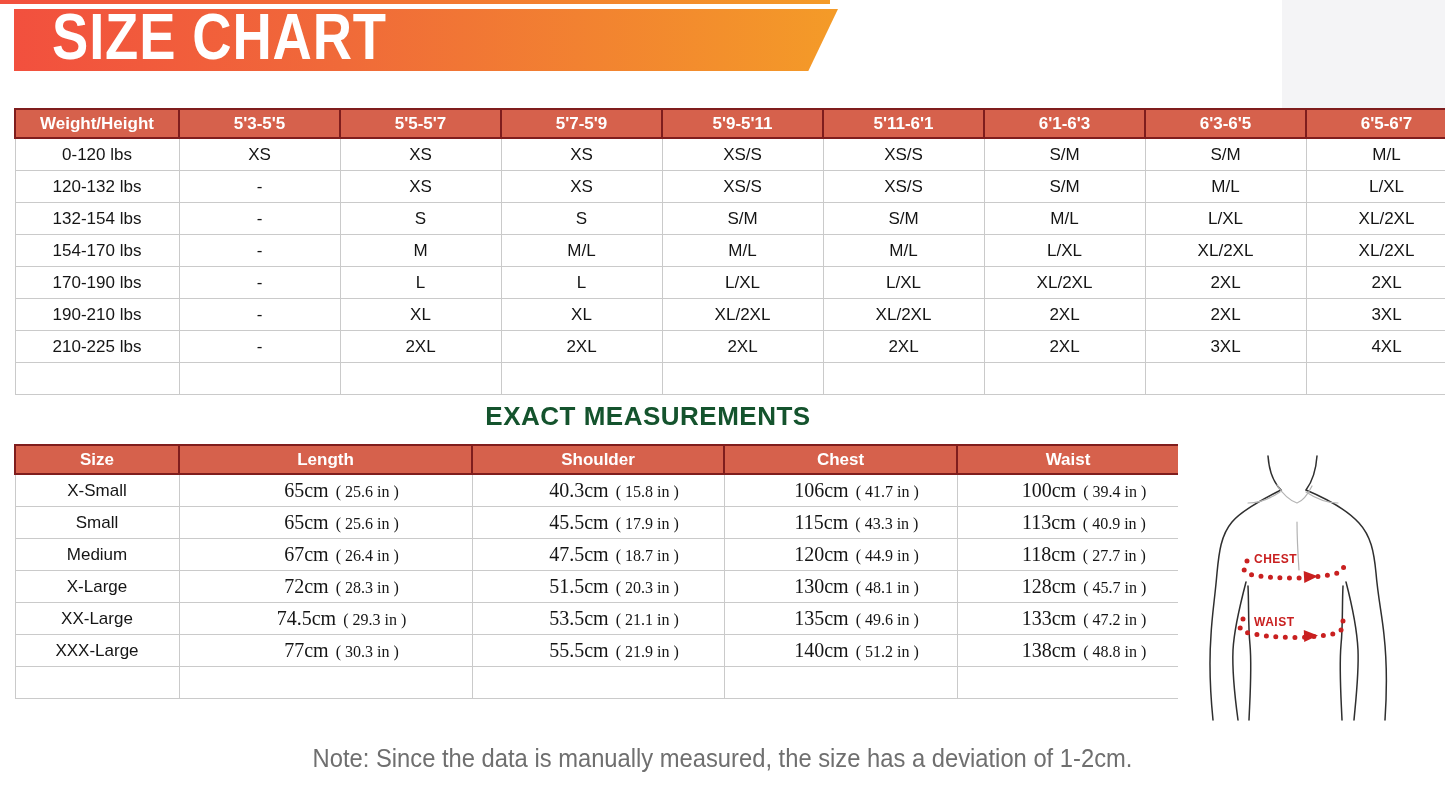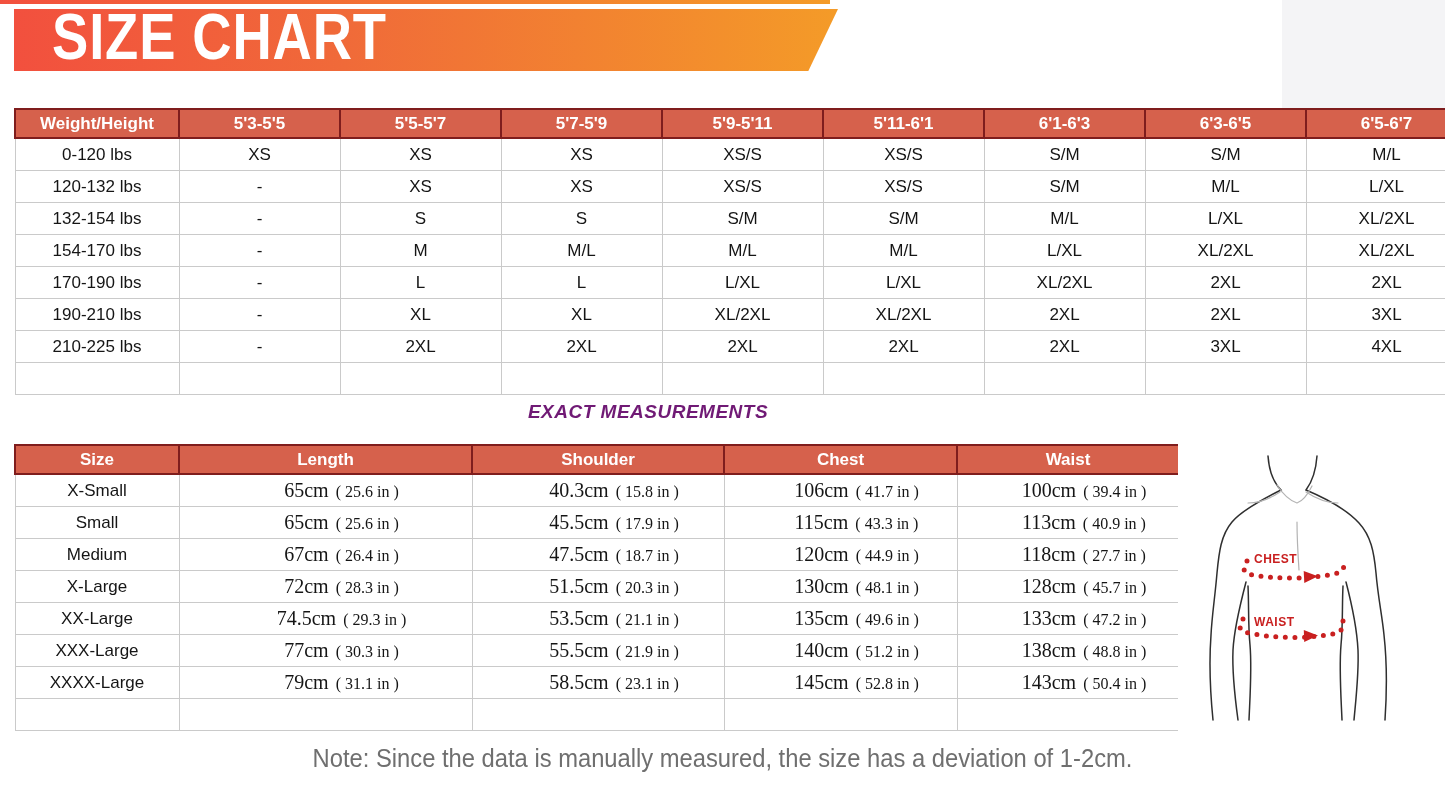--- a/index.html
+++ b/index.html
@@ -33,21 +33,21 @@
   }
   td {
     border:1px solid #cacaca; height:31px; text-align:center;
     font-size:17px; color:#151515; padding:0; background:#ffffff;
   }
   #table2 td.m { font-family:"Liberation Serif", serif;padding-left:32px; }
   #table2 .cm { font-size:20px; }
   #table2 .in { font-size:16px; margin-left:7px; }
   .section-title {
     position:absolute; left:14px; top:401px; width:1268px; text-align:center;
-    font-size:19px; font-weight:bold; color:#701a75; letter-spacing:0.5px;font-style:italic;
+    font-size:26px; font-weight:bold; color:#14532d; letter-spacing:0.5px;
   }
   .note {
     position:absolute; left:0; top:744px; width:1445px; text-align:center;
     color:#6f6f6f; font-size:25px;
   }
   .note span { display:inline-block; transform:scaleX(0.95); }
   .figure { position:absolute; left:1180px; top:430px; width:265px; height:300px; }
   .fig-label { font-family:"Liberation Sans", sans-serif; font-size:12px; font-weight:bold;
     fill:#c92020; letter-spacing:0.5px; }
 </style>
@@ -239,27 +239,20 @@
             <td class="m"><span class="cm">133cm</span><span class="in">( 47.2 in )</span></td>
           </tr>
           <tr>
             <td>XXX-Large</td>
             <td class="m"><span class="cm">77cm</span><span class="in">( 30.3 in )</span></td>
             <td class="m"><span class="cm">55.5cm</span><span class="in">( 21.9 in )</span></td>
             <td class="m"><span class="cm">140cm</span><span class="in">( 51.2 in )</span></td>
             <td class="m"><span class="cm">138cm</span><span class="in">( 48.8 in )</span></td>
           </tr>
           <tr>
-            <td>XXXX-Large</td>
-            <td class="m"><span class="cm">79cm</span><span class="in">( 31.1 in )</span></td>
-            <td class="m"><span class="cm">58.5cm</span><span class="in">( 23.1 in )</span></td>
-            <td class="m"><span class="cm">145cm</span><span class="in">( 52.8 in )</span></td>
-            <td class="m"><span class="cm">143cm</span><span class="in">( 50.4 in )</span></td>
-          </tr>
-          <tr>
             <td></td>
             <td class="m"><span class="cm"></span><span class="in"></span></td>
             <td class="m"><span class="cm"></span><span class="in"></span></td>
             <td class="m"><span class="cm"></span><span class="in"></span></td>
             <td class="m"><span class="cm"></span><span class="in"></span></td>
           </tr>
         </tbody>
     </table>
   </div>
 

